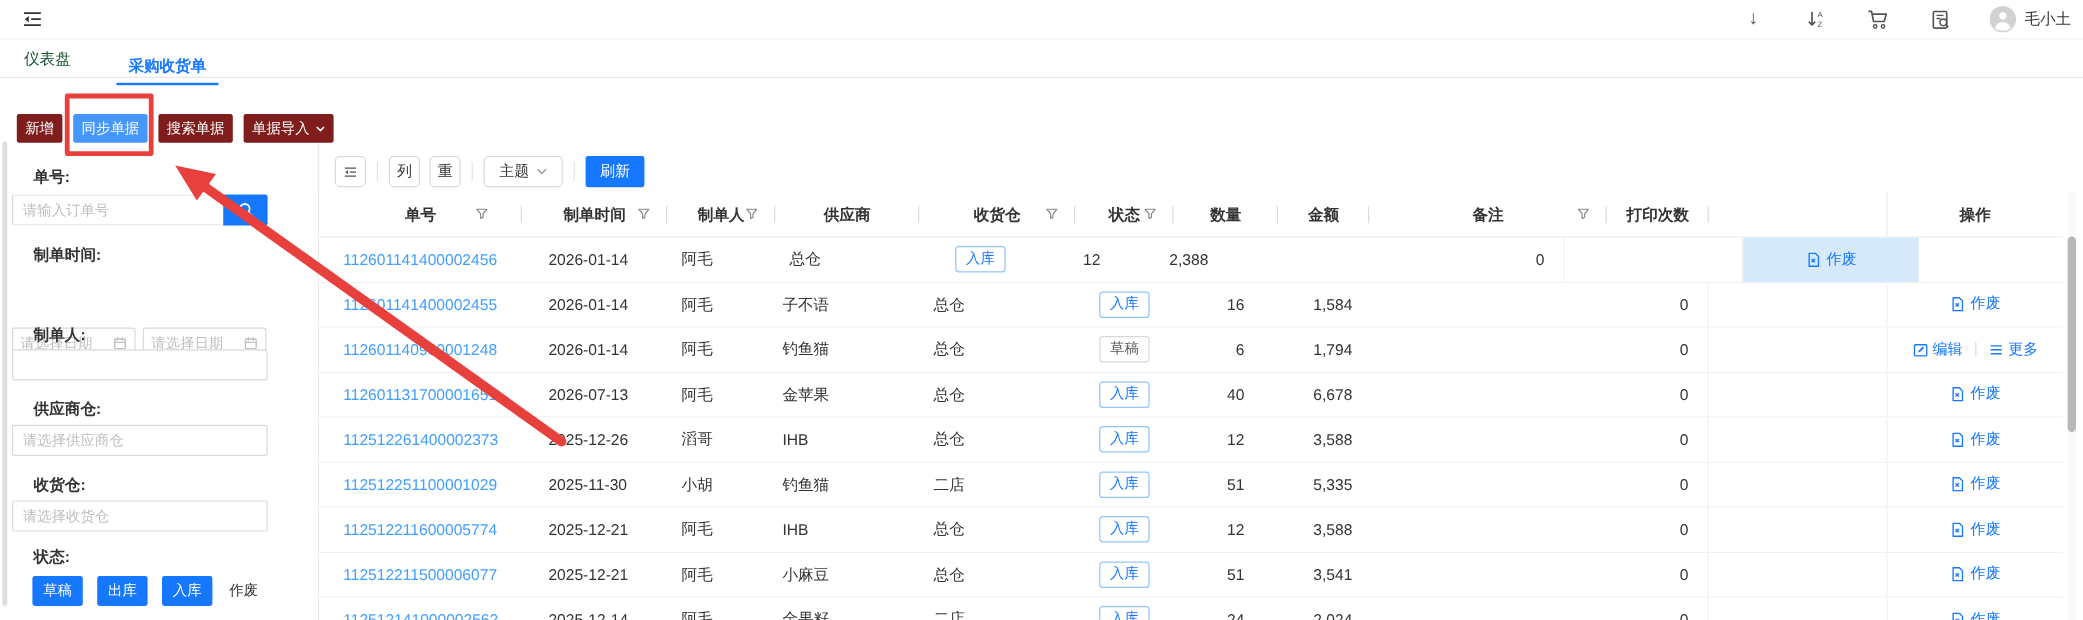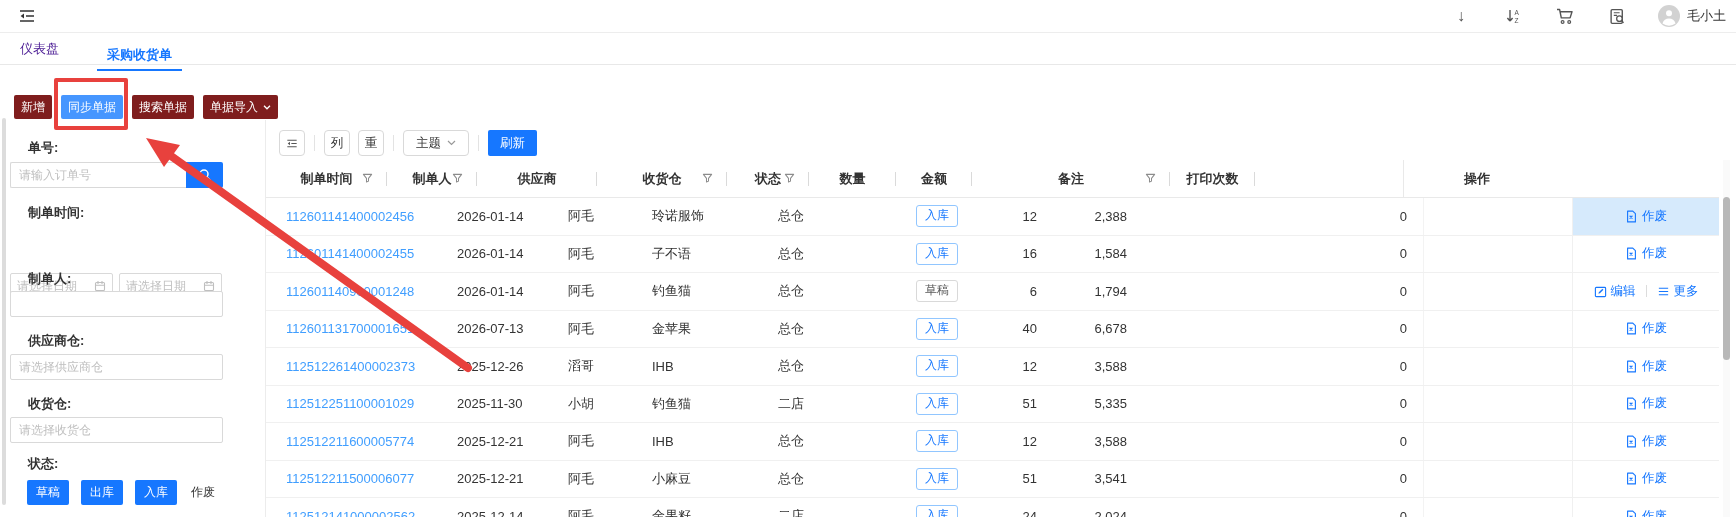--- a/index.html
+++ b/index.html
@@ -12,21 +12,21 @@
   .topbar{position:absolute;left:0;top:0;width:1736px;height:33px;background:#fff;border-bottom:1px solid #ededed;}
   .menu-fold{position:absolute;left:18px;top:8px;width:18px;height:16px;cursor:pointer;}
   .tb-right{position:absolute;right:10px;top:0;height:32px;display:flex;align-items:center;gap:30px;}
   .tb-ico{width:22px;height:22px;display:flex;align-items:center;justify-content:center;color:#555;cursor:pointer;}
   .dl-arrow{font-size:16px;color:#555;line-height:1;}
   .avatar-wrap{display:flex;align-items:center;gap:7px;cursor:pointer;}
   .uname{font-size:13px;color:#333;}
 
   
   .tabbar{position:absolute;left:0;top:33px;width:1736px;height:32px;background:#fff;border-bottom:1px solid #e8e8e8;display:flex;align-items:center;}
-  .tab{position:relative;height:32px;display:flex;align-items:center;font-size:13px;color:#4c1d95;cursor:pointer;}
+  .tab{position:relative;height:32px;display:flex;align-items:center;font-size:13px;color:#14532d;cursor:pointer;}
   .tab1{margin-left:20px;}
   .tab2{margin-left:48px;color:#1677ff;font-weight:700;margin-top:12px;}
   .tab2::after{content:"";position:absolute;left:-10px;right:-10px;bottom:0;height:2px;background:#1677ff;}
 
   
   .btn-row{position:absolute;left:14px;top:95px;display:flex;gap:9px;z-index:2;}
   .pbtn{height:24px;padding:0 7px;background:#7f1d1d;color:#fff;font-size:12px;border:none;border-radius:2px;
         display:flex;align-items:center;gap:5px;cursor:pointer;font-family:inherit;}
   .pbtn.lt{background:#4696ff;}
 
@@ -235,20 +235,26 @@
         <span>主题</span>
         <svg width="9" height="6" viewBox="0 0 9 6">
             <path d="M1 1l3.5 3.5L8 1" fill="none" stroke="#999" stroke-width="1.2"></path>
           </svg>
       </div>
       <span class="vdiv"></span>
       <button class="refresh">刷新</button>
     </div>
 
     <div class="thead">
+        <div class="th c0 tick">
+          <span>单号</span>
+  <span class="funnel"><svg width="11" height="11" viewBox="0 0 12 12">
+              <path d="M1.5 1.5h9L7.1 5.8v3.1L4.9 9.8V5.8z" fill="none" stroke="#8c8c8c" stroke-width="1.1" stroke-linejoin="round"></path>
+            </svg></span>
+</div>
         <div class="th c1 tick">
           <span>制单时间</span>
   <span class="funnel"><svg width="11" height="11" viewBox="0 0 12 12">
               <path d="M1.5 1.5h9L7.1 5.8v3.1L4.9 9.8V5.8z" fill="none" stroke="#8c8c8c" stroke-width="1.1" stroke-linejoin="round"></path>
             </svg></span>
 </div>
         <div class="th c2 tick">
           <span>制单人</span>
   <span class="funnel"><svg width="11" height="11" viewBox="0 0 12 12">
               <path d="M1.5 1.5h9L7.1 5.8v3.1L4.9 9.8V5.8z" fill="none" stroke="#8c8c8c" stroke-width="1.1" stroke-linejoin="round"></path>
@@ -291,21 +297,20 @@
           <span>操作</span>
         </div>
       </div>
     <div class="tbody">
         <div class="tr">
           <div class="td c0">
             <a class="lnk">112601141400002456</a>
           </div>
           <div class="td c1">2026-01-14</div>
           <div class="td c2">阿毛</div>
-          <div class="td c3">玲诺服饰</div>
           <div class="td c4">总仓</div>
           <div class="td c5">
             <span class="badge b-blue">入库</span>
           </div>
           <div class="td c6">12</div>
           <div class="td c7">2,388</div>
           <div class="td c8"></div>
           <div class="td c9">0</div>
           <div class="td c10"></div>
           <div class="td c11 hl">

